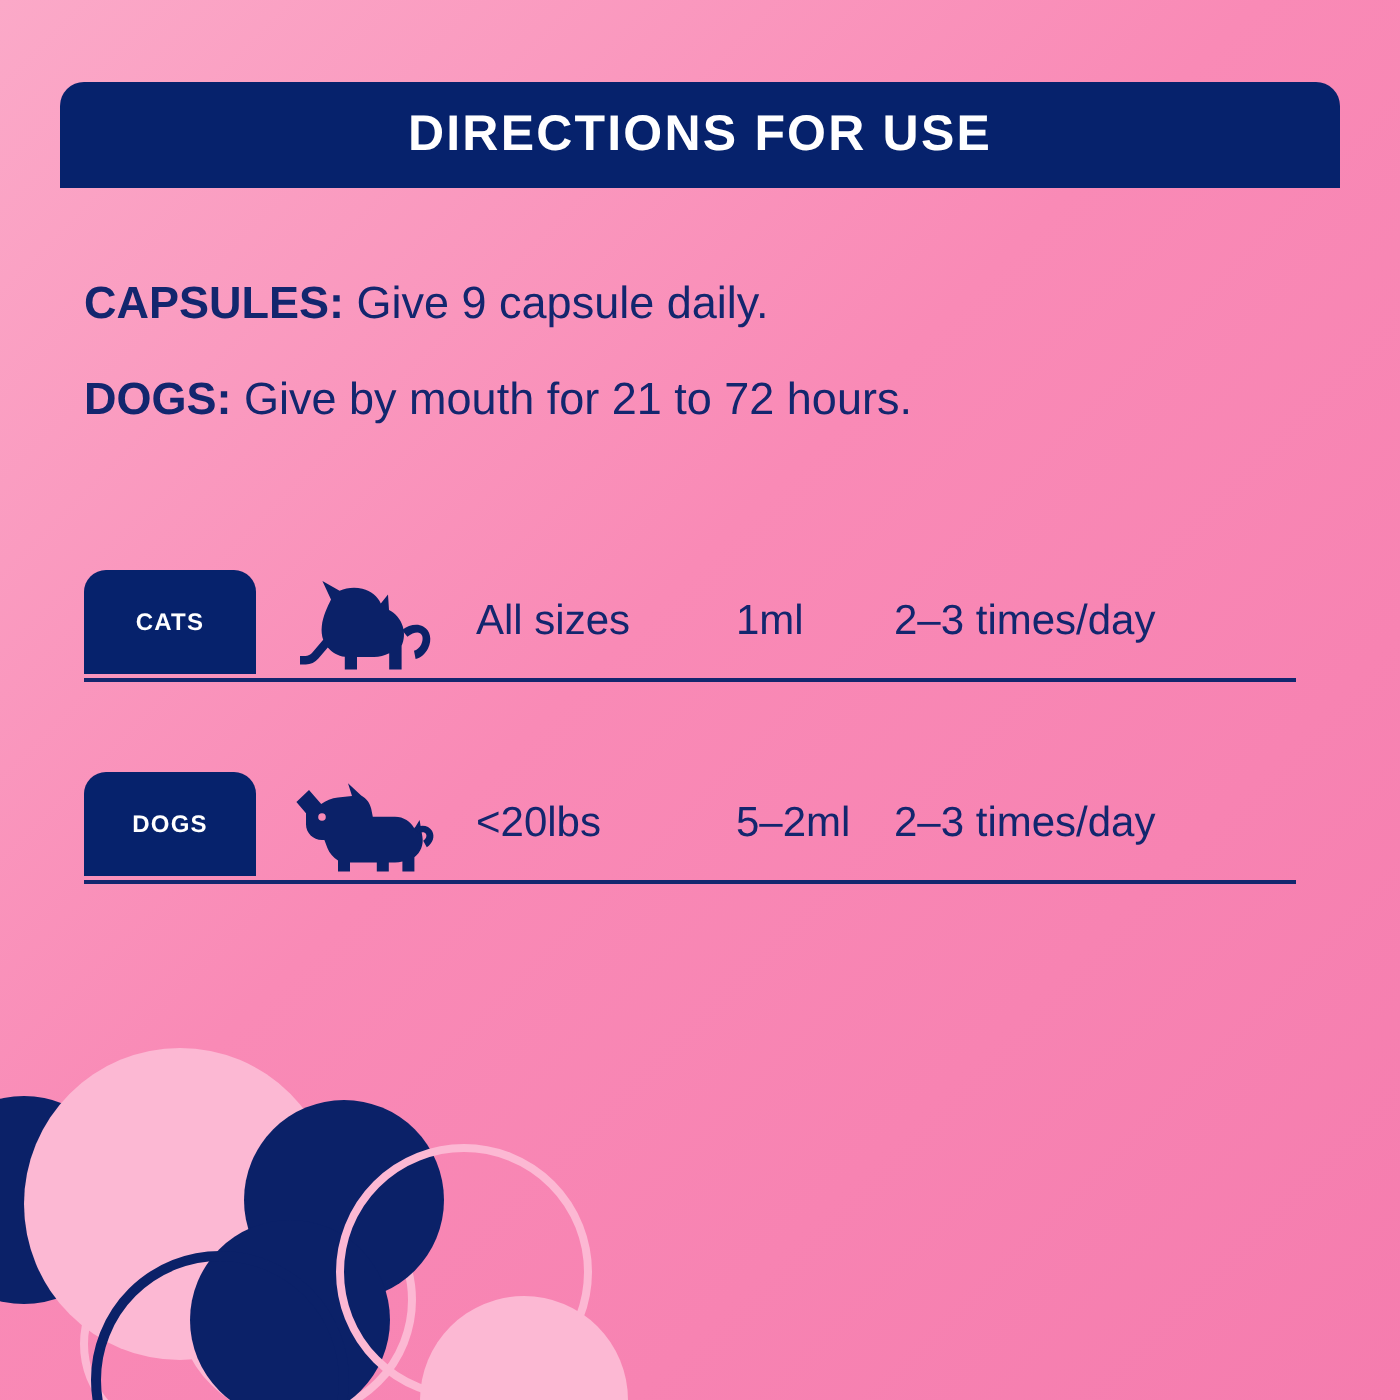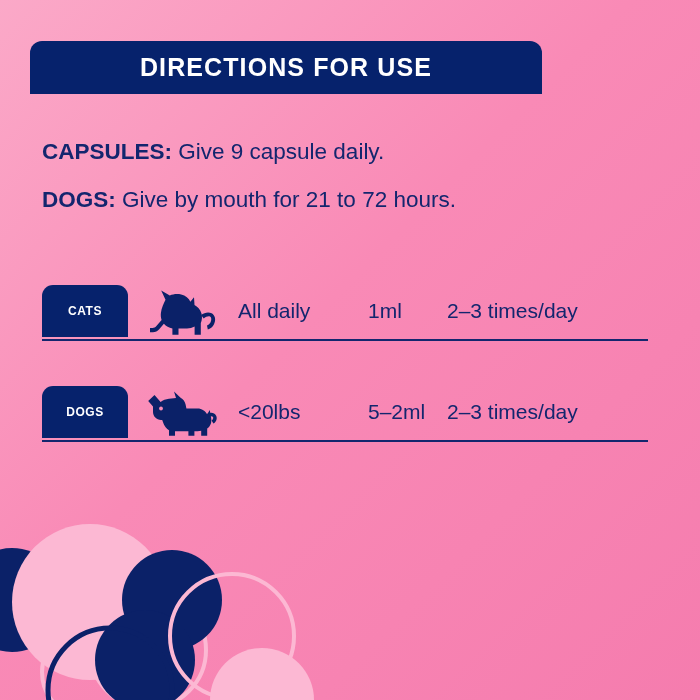--- a/index.html
+++ b/index.html
@@ -28,21 +28,21 @@
     width: 700px;
     height: 700px;
     pointer-events: none;
   }
 
   
   #header-banner {
     position: absolute;
     left: 30px;
     top: 41px;
-    width: 512px;
+    width: 640px;
     height: 53px;
     background: #06226c;
     border-radius: 12px 12px 0 0;
     display: flex;
     align-items: center;
     justify-content: center;
   }
   #header-title {
     color: #ffffff;
     font-size: 25px;
@@ -189,21 +189,21 @@
           C16.4 19.1 18.9 14.2 20.5 10.8 Z"></path>
         <path fill="#0b2168" d="M56.0 26.0
           C59.4 23.4 63.6 22.6 66.6 24.2
           C70.2 26.1 71.2 30.9 69.0 35.2
           C67.6 38.0 65.2 39.9 62.8 40.5
           L62.0 36.4 C63.4 36.0 64.8 34.8 65.6 33.2
           C66.8 30.7 66.4 28.3 65.0 27.6
           C63.6 26.8 61.0 27.6 58.7 29.4 Z"></path>
       </svg>
     </div>
-    <div class="cell cell-size">All daily</div>
+    <div class="cell cell-size">All sizes</div>
     <div class="cell cell-dose">1ml</div>
     <div class="cell cell-frequency">2–3 times/day</div>
     <div class="species-underline"></div>
   </div>
 
   <div class="species-row" id="row-dogs">
     <div class="species-tab">
       <span class="species-tab-label">DOGS</span>
     </div>
     <div class="species-icon">

